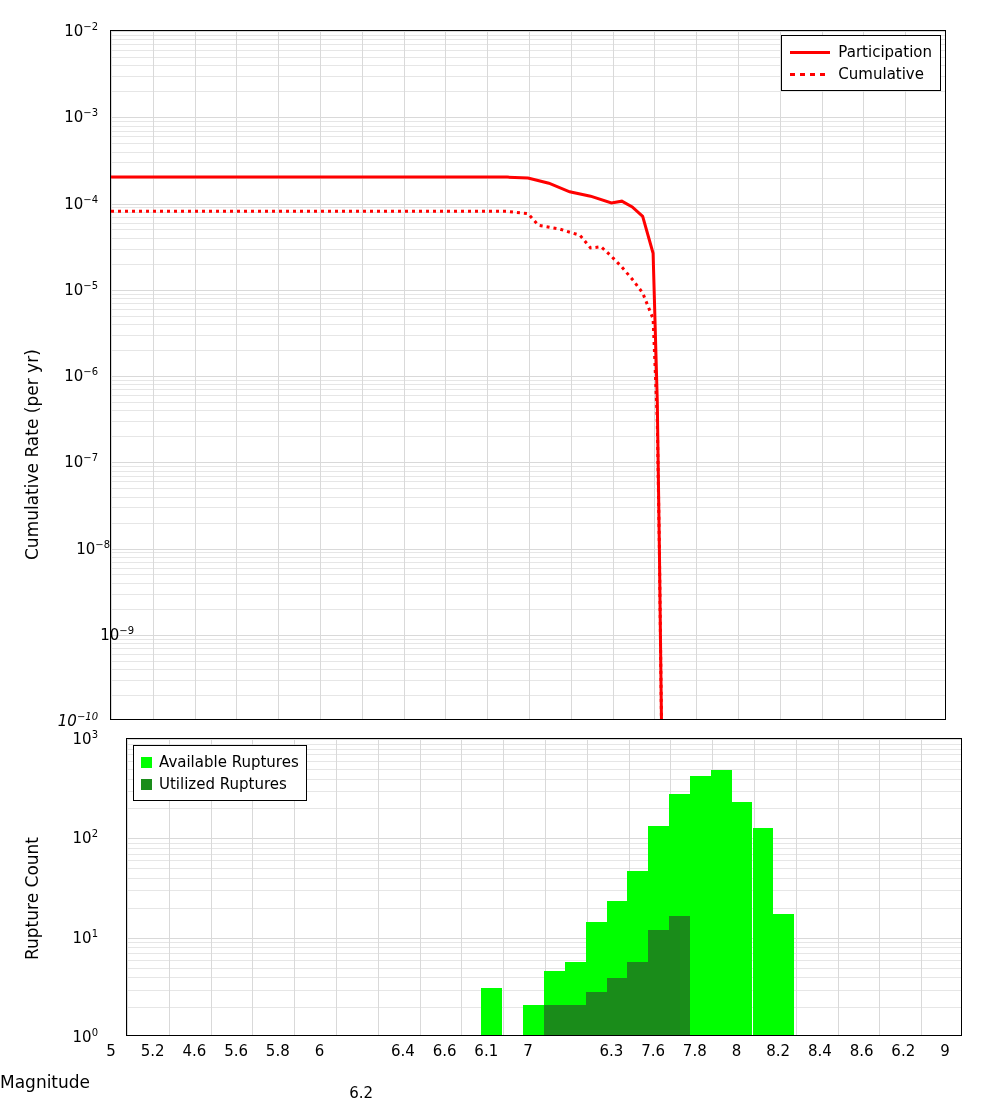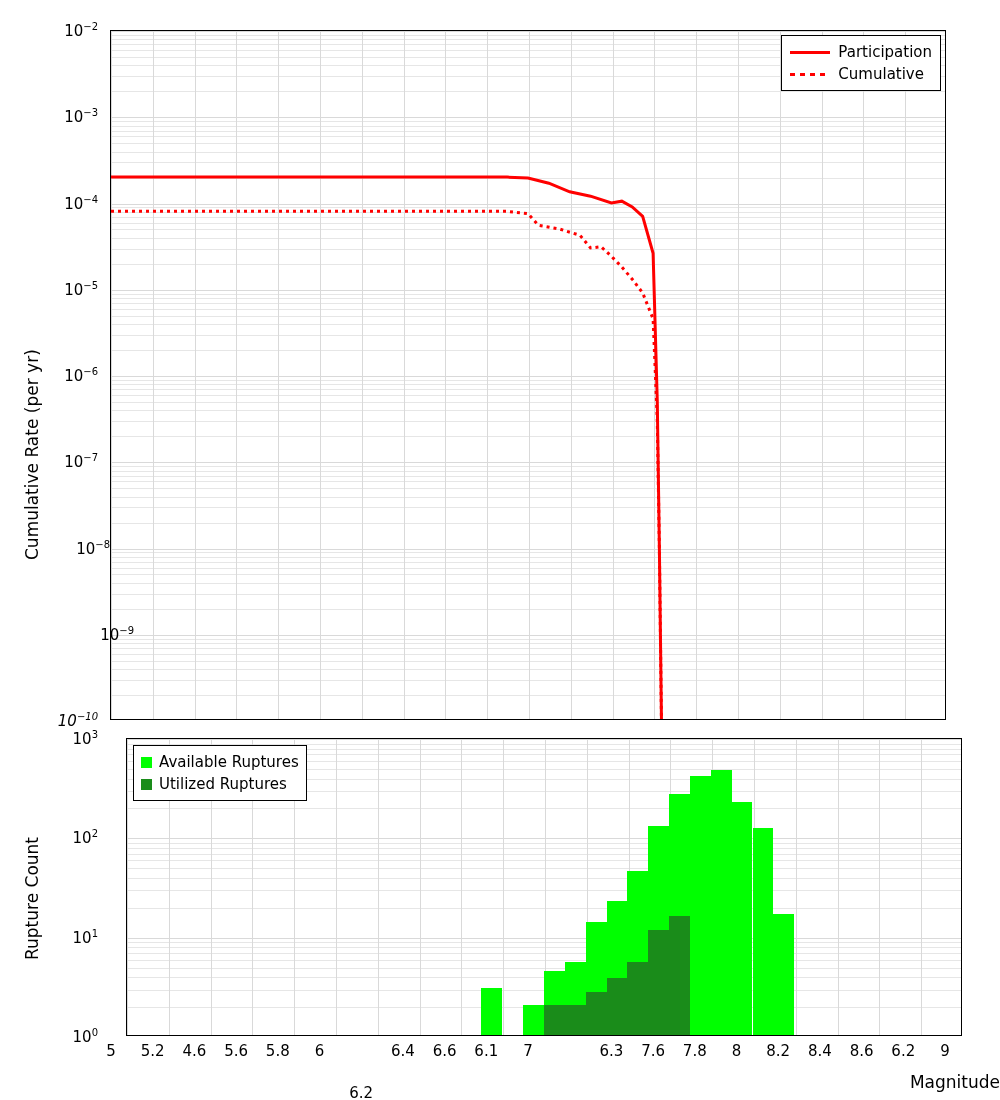--- a/index.html
+++ b/index.html
@@ -291,21 +291,21 @@
       </div>
       <div class="row">
         <span class="swatch2" style="background:#1a8c1a;display:inline-block;"></span>
         <span>Utilized Ruptures</span>
       </div>
     </div>
   </div>
 
   <div class="axis-name vert" style="left:22px;top:960px;">Rupture Count</div>
 
-  <div class="axis-name" style="left:0;top:1072px;width:1000px;text-align:right;">Magnitude</div>
+  <div class="axis-name" style="left:0;top:1072px;width:1000px;text-align:left;">Magnitude</div>
 
   <div id="ticks">
       <div class="ylabel-t" style="left: 0px; top: 720px;;width:98px;font-style:italic;">10<sup>−10</sup></div>
       <div class="ylabel-t" style="left: 0px; top: 633.75px;;width:98px;margin-left:36px;">10<sup>−9</sup></div>
       <div class="ylabel-t" style="left: 0px; top: 547.5px;;width:98px;padding-left:12px;">10<sup>−8</sup></div>
       <div class="ylabel-t" style="left: 0px; top: 461.25px;;width:98px;">10<sup>−7</sup></div>
       <div class="ylabel-t" style="left: 0px; top: 375px;;width:98px;">10<sup>−6</sup></div>
       <div class="ylabel-t" style="left: 0px; top: 288.75px;;width:98px;">10<sup>−5</sup></div>
       <div class="ylabel-t" style="left: 0px; top: 202.5px;;width:98px;">10<sup>−4</sup></div>
       <div class="ylabel-t" style="left: 0px; top: 116.25px;;width:98px;">10<sup>−3</sup></div>

